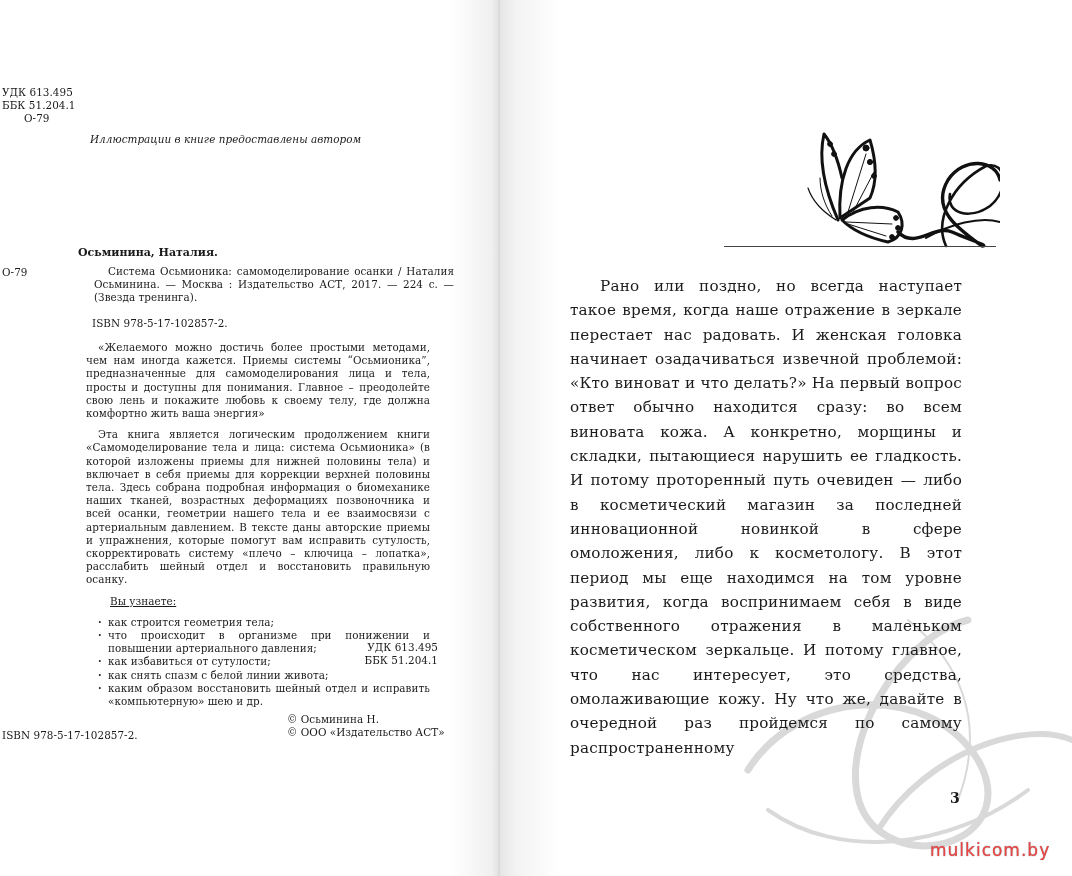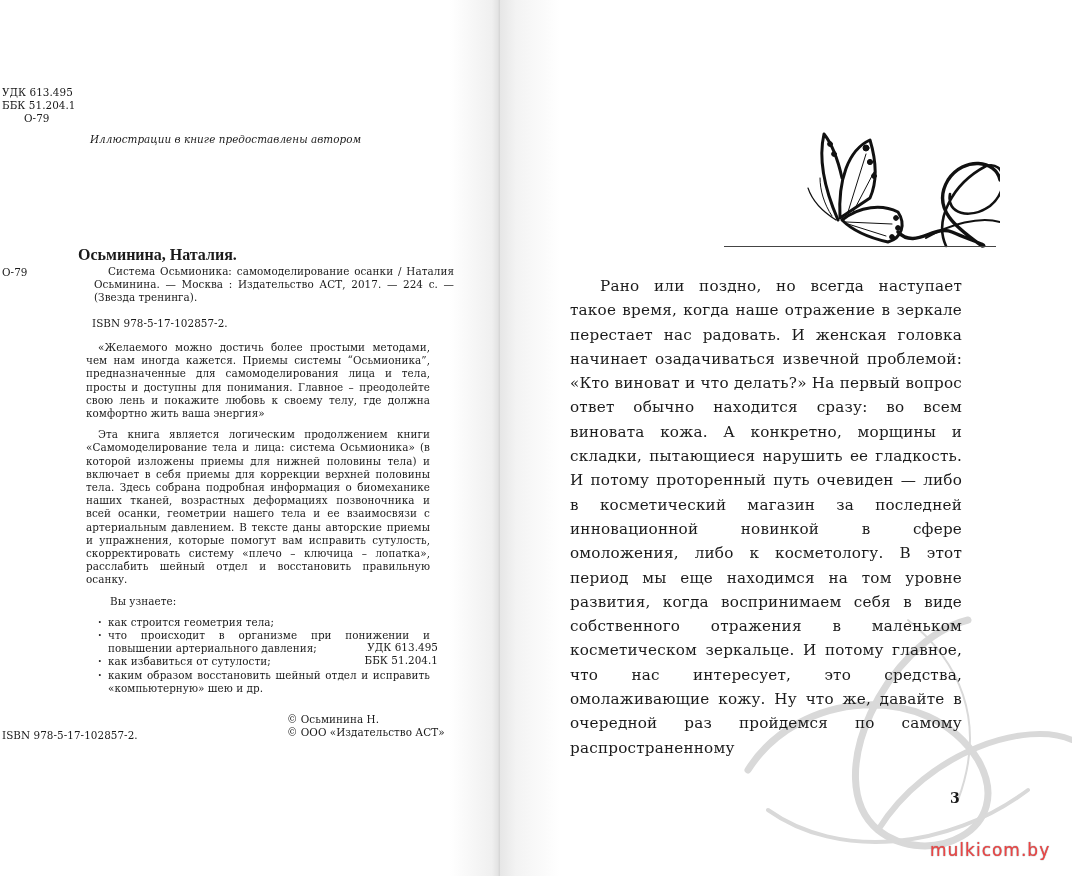--- a/index.html
+++ b/index.html
@@ -18,29 +18,29 @@
   .right-page { left: 498px; width: 574px; }
 
   .small { font-size: 10.4px; line-height: 13.2px; letter-spacing: 0.05px; }
   .abs { position: absolute; }
 
   .udk-top { left: 2px; top: 86px; }
   .udk-top div { white-space: nowrap; }
   .udk-top .o79 { padding-left: 22px; }
   .illus { left: 90px; top: 133px; font-style: italic; }
 
-  .author { left: 78px; top: 246px; font-weight: bold; font-size: 16px; font-family: Liberation Serif, serif; }
+  .author { left: 78px; top: 246px; font-weight: bold; font-size: 11px; }
   .margin-code { left: 2px; top: 266px; }
   .biblio { left: 78px; top: 265px; width: 360px; text-align: justify; margin-left: 16px; }
   .biblio p { margin: 0; text-indent: 14px; }
   .isbn1 { left: 92px; top: 317px; }
 
   .annot { left: 78px; top: 333px; width: 360px; text-align: justify; }
   .annot p { margin: 8px; text-indent: 12px; }
-  .learn-head { margin: 0; padding-left: 12px; }
+  .learn-head { margin: 0; padding-left: 12px; text-decoration: underline; }
   .bullets { list-style: none; margin: 8px; padding: 0 0 0 12px; }
   .bullets li { position: relative; padding-left: 10px; margin: 0; }
   .bullets li::before { content: "·"; position: absolute; left: 0; top: 0; font-weight: bold; }
 
   .udk-bottom { left: 78px; top: 641px; width: 360px; text-align: right; }
   .isbn2 { left: 2px; top: 729px; }
   .copyright { left: 287px; top: 713px; }
 
   .ornament { position: absolute; left: 222px; top: 120px; }
   .rule { position: absolute; left: 226px; top: 246px; width: 272px; height: 1px; background: #444; }
@@ -80,20 +80,21 @@
     <div class="abs small isbn1">ISBN 978-5-17-102857-2.</div>
 
     <div class="abs small annot">
       <p>«Желаемого можно достичь более простыми методами, чем нам иногда кажется. Приемы системы “Осьмионика”, предназначенные для самомоделирования лица и тела, просты и доступны для понимания. Главное – преодолейте свою лень и покажите любовь к своему телу, где должна комфортно жить ваша энергия»</p>
       <p>Эта книга является логическим продолжением книги «Самомоделирование тела и лица: система Осьмионика» (в которой изложены приемы для нижней половины тела) и включает в себя приемы для коррекции верхней половины тела. Здесь собрана подробная информация о биомеханике наших тканей, возрастных деформациях позвоночника и всей осанки, геометрии нашего тела и ее взаимосвязи с артериальным давлением. В тексте даны авторские приемы и упражнения, которые помогут вам исправить сутулость, скорректировать систему «плечо – ключица – лопатка», расслабить шейный отдел и восстановить правильную осанку.</p>
       <p class="learn-head">Вы узнаете:</p>
       <ul class="bullets">
         <li>как строится геометрия тела;</li>
         <li>что происходит в организме при понижении и повышении артериального давления;</li>
         <li>как избавиться от сутулости;</li>
+        <li>как снять спазм с белой линии живота;</li>
         <li>каким образом восстановить шейный отдел и исправить «компьютерную» шею и др.</li>
       </ul>
     </div>
 
     <div class="abs small udk-bottom">
       <div>УДК 613.495</div>
       <div>ББК 51.204.1</div>
     </div>
 
     <div class="abs small isbn2">ISBN 978-5-17-102857-2.</div>

